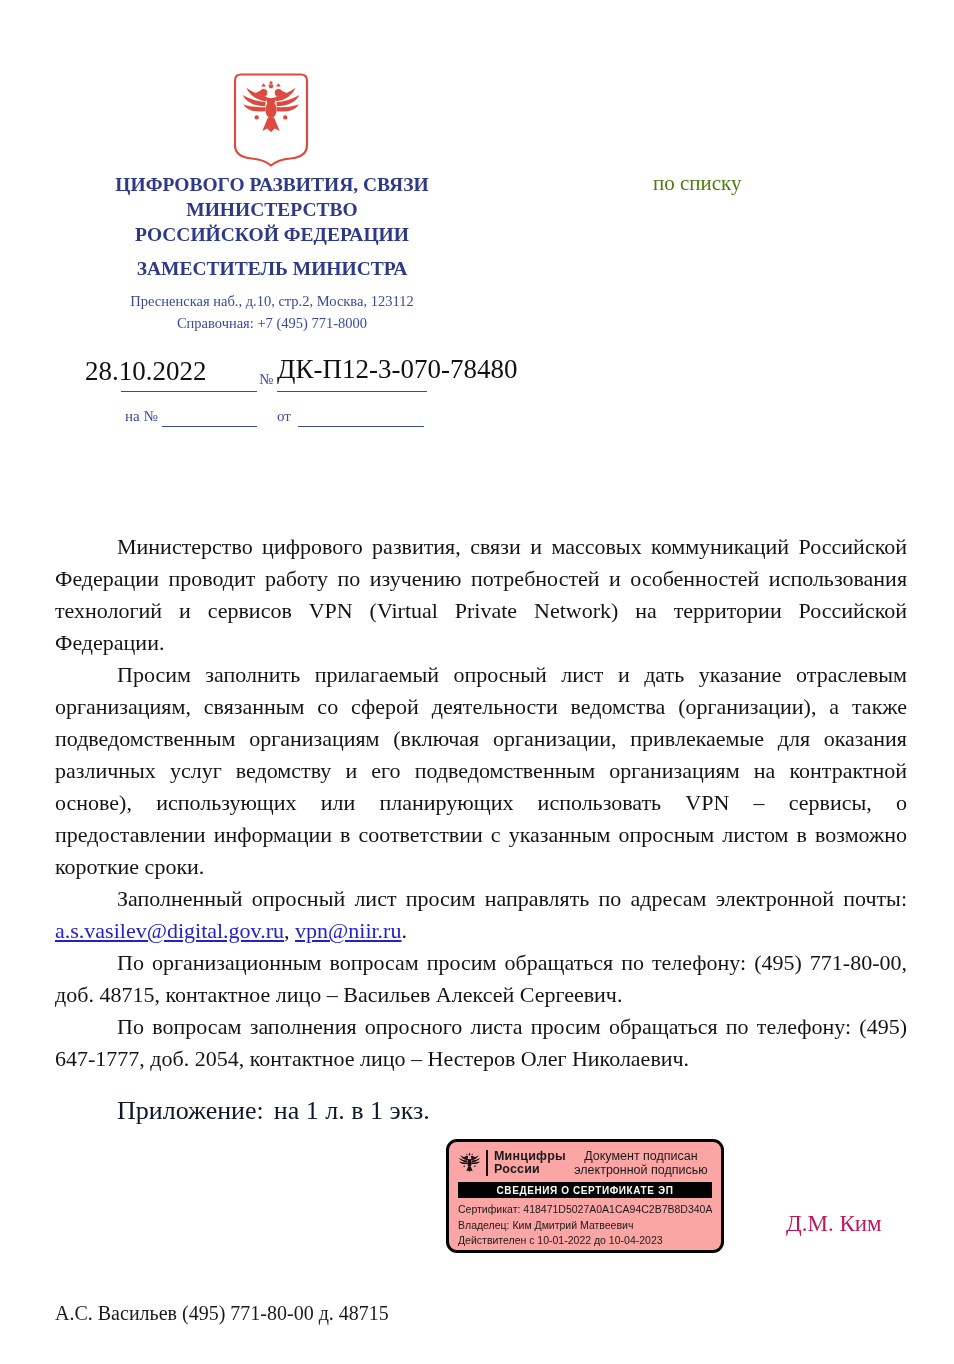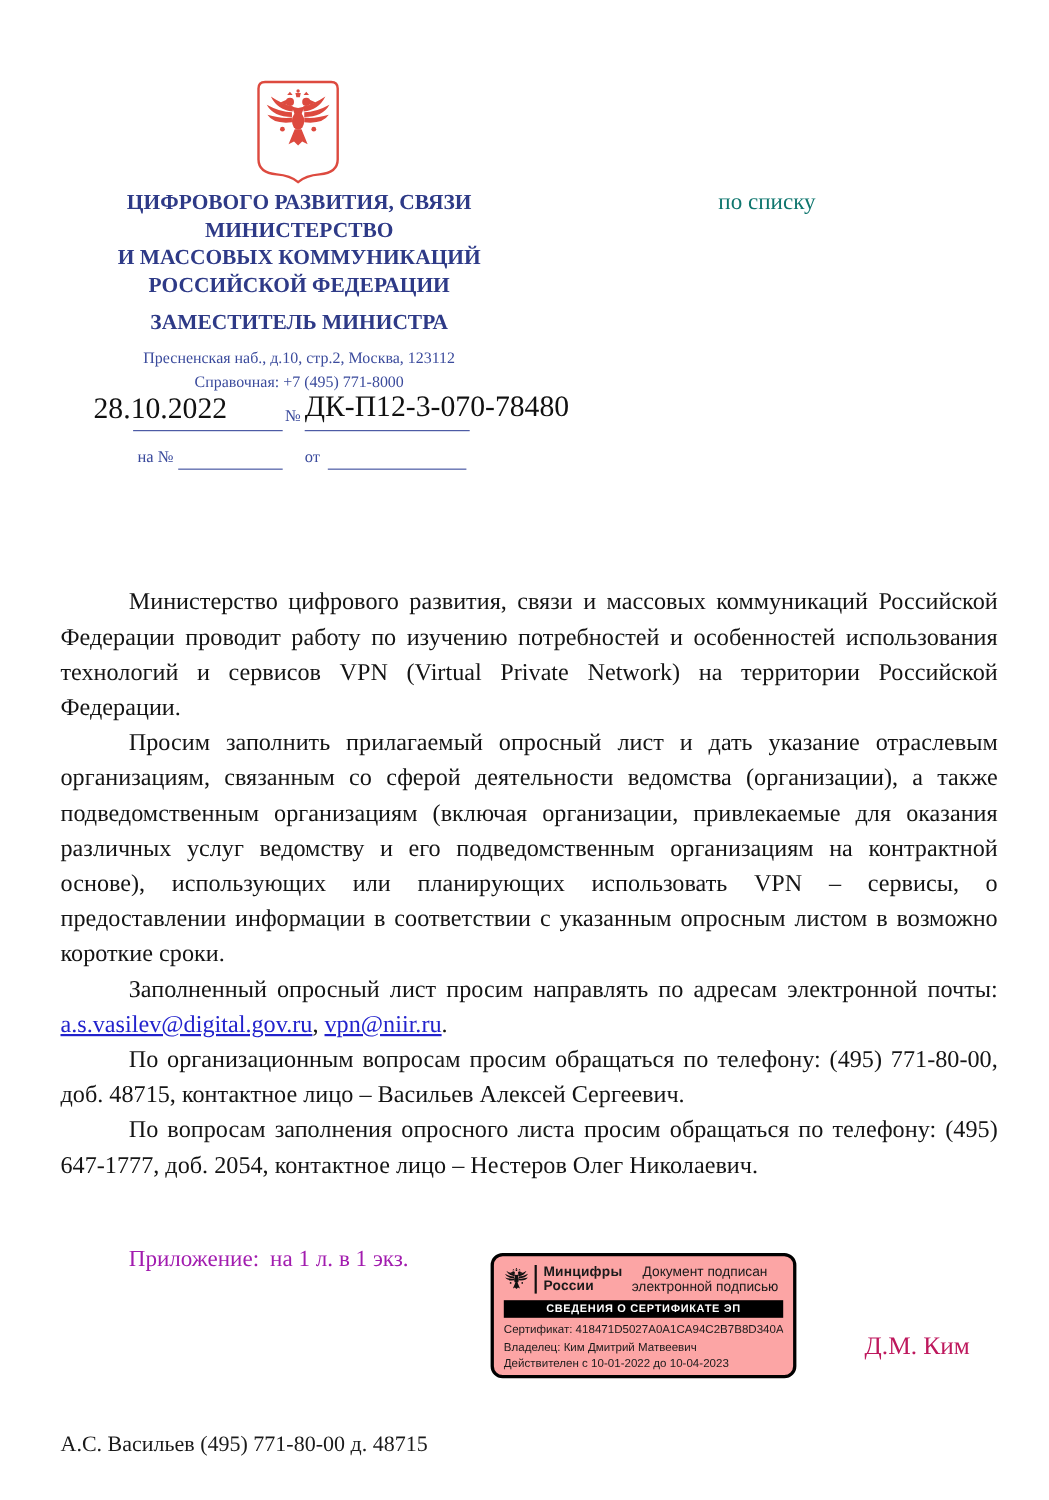--- a/index.html
+++ b/index.html
@@ -21,42 +21,42 @@
   
   .shield{position:absolute;left:232px;top:72px;width:78px;height:95px;}
   .header-col{
     position:absolute;left:70px;top:172px;width:404px;
     text-align:center;color:var(--accent-blue);
   }
   .ministry-line{font-size:19.5px;line-height:25px;font-weight:bold;}
   .deputy-title{font-size:19.5px;line-height:25px;font-weight:bold;margin-top:9px;}
   .address-block{margin-top:9px;color:var(--address-blue);}
   .address-line{font-size:14.5px;line-height:22px;}
-  .recipient{position:absolute;left:653px;top:171px;font-size:21px;color:#0f766e;}
+  .recipient{position:absolute;left:653px;top:171px;font-size:21px;color:#4d7c0f;}
   
   .ref-date{position:absolute;left:85px;top:356px;font-size:27px;color:#111;}
   .ref-number{position:absolute;left:277px;top:354px;font-size:27px;color:#111;}
   .num-sign{position:absolute;left:259px;top:371px;font-size:15px;color:var(--address-blue);}
   .blue-line{position:absolute;height:0;border-bottom:1.5px solid var(--address-blue);}
   .ul-date{left:121px;top:391px;width:136px;}
   .ul-number{left:277px;top:391px;width:150px;}
   .reply-label{position:absolute;font-size:15px;color:var(--address-blue);}
   .lbl-na{left:125px;top:408px;}
   .lbl-ot{left:277px;top:408px;}
   .ul-na{left:162px;top:426px;width:95px;}
   .ul-ot{left:298px;top:426px;width:126px;}
   
   .subject{position:absolute;left:55px;top:446px;font-size:21px;color:#1a1a1a;}
   .body-text{
     position:absolute;left:55px;top:531px;width:852px;
     font-size:22px;line-height:32px;text-align:justify;color:#141414;
   }
   .body-text p{text-indent:62px;}
   .link{color:var(--link-blue);text-decoration:underline;cursor:pointer;}
-  .attachment{position:absolute;left:117px;top:1096px;font-size:21px;color:#a21caf;margin-top:36px;}
+  .attachment{position:absolute;left:117px;top:1096px;font-size:26px;color:#0f172a;}
   .attachment .gap{display:inline-block;width:10px;}
   
   .stamp{
     position:absolute;left:446px;top:1139px;width:278px;height:114px;
     border:3px solid #000;border-radius:11px;background:#fca5a5;
     font-family:"Liberation Sans", sans-serif;color:#1a1a1a;
     padding:7px 9px 6px 9px;overflow:hidden;
   }
   .stamp-top{display:flex;align-items:center;}
   .stamp-eagle{width:23px;height:23px;flex:0 0 auto;}
@@ -105,21 +105,20 @@
   <div class="shield">
     <svg width="78" height="95" viewBox="0 0 78 95">
       <path d="M9 2.5 H69 Q75 2.5 75 8.5 V73 Q75 85 58.5 86.5 Q46 87.5 39 93.5 Q32 87.5 19.5 86.5 Q3 85 3 73 V8.5 Q3 2.5 9 2.5 Z" fill="none" stroke="var(--emblem-red)" stroke-width="2.2"></path>
       <use href="#eagle" x="8" y="7" width="62" height="62" fill="var(--emblem-red)"></use>
     </svg>
   </div>
 
   <div class="header-col">
     <div class="ministry-line">ЦИФРОВОГО РАЗВИТИЯ, СВЯЗИ</div>
     <div class="ministry-line">МИНИСТЕРСТВО</div>
-    <div class="ministry-line">И МАССОВЫХ КОММУНИКАЦИЙ</div>
     <div class="ministry-line">РОССИЙСКОЙ ФЕДЕРАЦИИ</div>
     <div class="deputy-title">ЗАМЕСТИТЕЛЬ МИНИСТРА</div>
     <div class="address-block">
       <div class="address-line">Пресненская наб., д.10, стр.2, Москва, 123112</div>
       <div class="address-line">Справочная: +7 (495) 771-8000</div>
     </div>
   </div>
 
   <div class="recipient">по списку</div>
 

